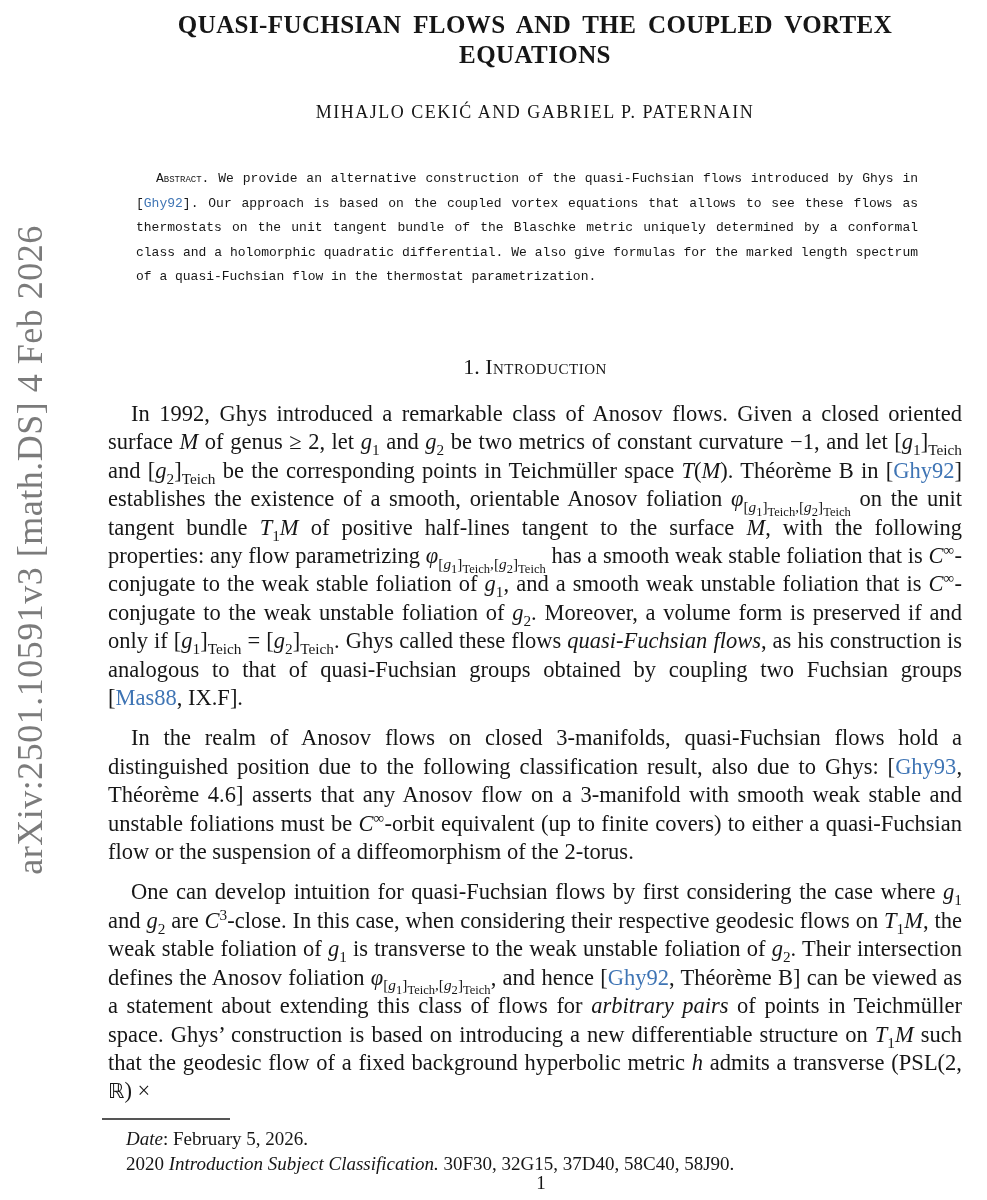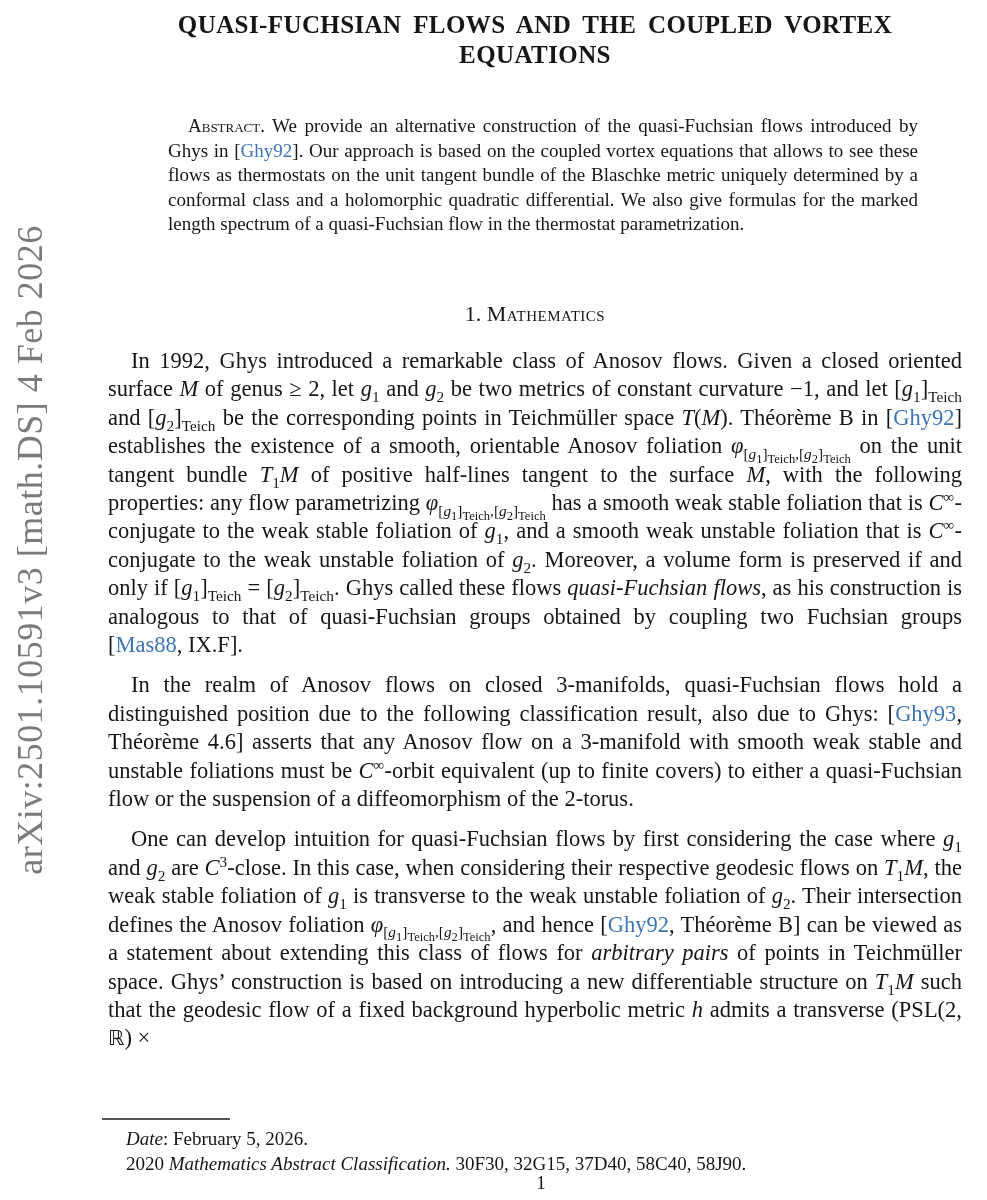--- a/index.html
+++ b/index.html
@@ -43,25 +43,26 @@
 
   .authors {
     margin-top: 32px;
     text-align: center;
     font-size: 18px;
     letter-spacing: 1.5px;
     text-transform: uppercase;
   }
 
   .abstract {
-    margin: 44px 56px 0 72px;
-    font-size: 19px;
+    margin: 44px 56px 0 40px;
+    font-size: 13px;
     line-height: 24.6px;
     text-align: justify;
     hyphens: auto;
+    font-family: Liberation Mono, monospace;
     -webkit-hyphens: auto;
   }
   .abstract p { margin: 0; text-indent: 20px; }
 
   .sc { font-variant: small-caps; }
 
   .section-heading {
     margin-top: 64px;
     text-align: center;
     font-size: 22px;
@@ -110,37 +111,38 @@
 </style>
 </head>
 <body>
 
 <div class="watermark">arXiv:2501.10591v3  [math.DS]  4 Feb 2026</div>
 
 <div class="content">
 
   <h1 class="title">QUASI-FUCHSIAN FLOWS AND THE COUPLED VORTEX EQUATIONS</h1>
 
+  <div class="authors">Mihajlo Cekić and Gabriel P. Paternain</div>
 
   <div class="abstract">
     <p><span class="sc">Abstract.</span><span> We provide an alternative construction of the quasi-Fuchsian flows introduced by Ghys in [<a class="cite">Ghy92</a>]. Our approach is based on the coupled vortex equations that allows to see these flows as thermostats on the unit tangent bundle of the Blaschke metric uniquely determined by a conformal class and a holomorphic quadratic differential. We also give formulas for the marked length spectrum of a quasi-Fuchsian flow in the thermostat parametrization.</span></p>
   </div>
 
   <div class="section-heading">
     <span>1.</span>
-    <span class="sc">Mathematics</span>
+    <span class="sc">Introduction</span>
   </div>
 
   <div class="body-text">
     <p>In 1992, Ghys introduced a remarkable class of Anosov flows.  Given a closed oriented surface <i>M</i> of genus ≥ 2, let <i>g</i><sub>1</sub> and <i>g</i><sub>2</sub> be two metrics of constant curvature −1, and let [<i>g</i><sub>1</sub>]<sub>Teich</sub> and [<i>g</i><sub>2</sub>]<sub>Teich</sub> be the corresponding points in Teichmüller space <i class="cal">T</i>(<i>M</i>).  Théorème B in [<a class="cite">Ghy92</a>] establishes the existence of a smooth, orientable Anosov foliation <i>φ</i><sub>[<i>g</i><sub>1</sub>]<sub>Teich</sub>,[<i>g</i><sub>2</sub>]<sub>Teich</sub></sub> on the unit tangent bundle <i>T</i><sub>1</sub><i>M</i> of positive half-lines tangent to the surface <i>M</i>, with the following properties:  any flow parametrizing <i>φ</i><sub>[<i>g</i><sub>1</sub>]<sub>Teich</sub>,[<i>g</i><sub>2</sub>]<sub>Teich</sub></sub> has a smooth weak stable foliation that is <i>C</i><sup>∞</sup>-conjugate to the weak stable foliation of <i>g</i><sub>1</sub>, and a smooth weak unstable foliation that is <i>C</i><sup>∞</sup>-conjugate to the weak unstable foliation of <i>g</i><sub>2</sub>. Moreover, a volume form is preserved if and only if [<i>g</i><sub>1</sub>]<sub>Teich</sub> = [<i>g</i><sub>2</sub>]<sub>Teich</sub>. Ghys called these flows <i>quasi-Fuchsian flows</i>, as his construction is analogous to that of quasi-Fuchsian groups obtained by coupling two Fuchsian groups [<a class="cite">Mas88</a>, IX.F].</p>
     <p>In the realm of Anosov flows on closed 3-manifolds, quasi-Fuchsian flows hold a distinguished position due to the following classification result, also due to Ghys: [<a class="cite">Ghy93</a>, Théorème 4.6] asserts that any Anosov flow on a 3-manifold with smooth weak stable and unstable foliations must be <i>C</i><sup>∞</sup>-orbit equivalent (up to finite covers) to either a quasi-Fuchsian flow or the suspension of a diffeomorphism of the 2-torus.</p>
     <p>One can develop intuition for quasi-Fuchsian flows by first considering the case where <i>g</i><sub>1</sub> and <i>g</i><sub>2</sub> are <i>C</i><sup>3</sup>-close. In this case, when considering their respective geodesic flows on <i>T</i><sub>1</sub><i>M</i>, the weak stable foliation of <i>g</i><sub>1</sub> is transverse to the weak unstable foliation of <i>g</i><sub>2</sub>.  Their intersection defines the Anosov foliation <i>φ</i><sub>[<i>g</i><sub>1</sub>]<sub>Teich</sub>,[<i>g</i><sub>2</sub>]<sub>Teich</sub></sub>, and hence [<a class="cite">Ghy92</a>, Théorème B] can be viewed as a statement about extending this class of flows for <i>arbitrary pairs</i> of points in Teichmüller space.  Ghys’ construction is based on introducing a new differentiable structure on <i>T</i><sub>1</sub><i>M</i> such that the geodesic flow of a fixed background hyperbolic metric <i>h</i> admits a transverse (PSL(2, <span class="bb">ℝ</span>) ×</p>
   </div>
 
 </div>
 
 <div class="footnote">
   <div class="footnote-rule"></div>
   <div class="fline"><i>Date</i>: February 5, 2026.</div>
-  <div class="fline">2020 <i>Mathematics Abstract Classification.</i>  30F30, 32G15, 37D40, 58C40, 58J90.</div>
+  <div class="fline">2020 <i>Introduction Subject Classification.</i>  30F30, 32G15, 37D40, 58C40, 58J90.</div>
 </div>
 
 <div class="page-number">1</div>
 
 </body></html>

